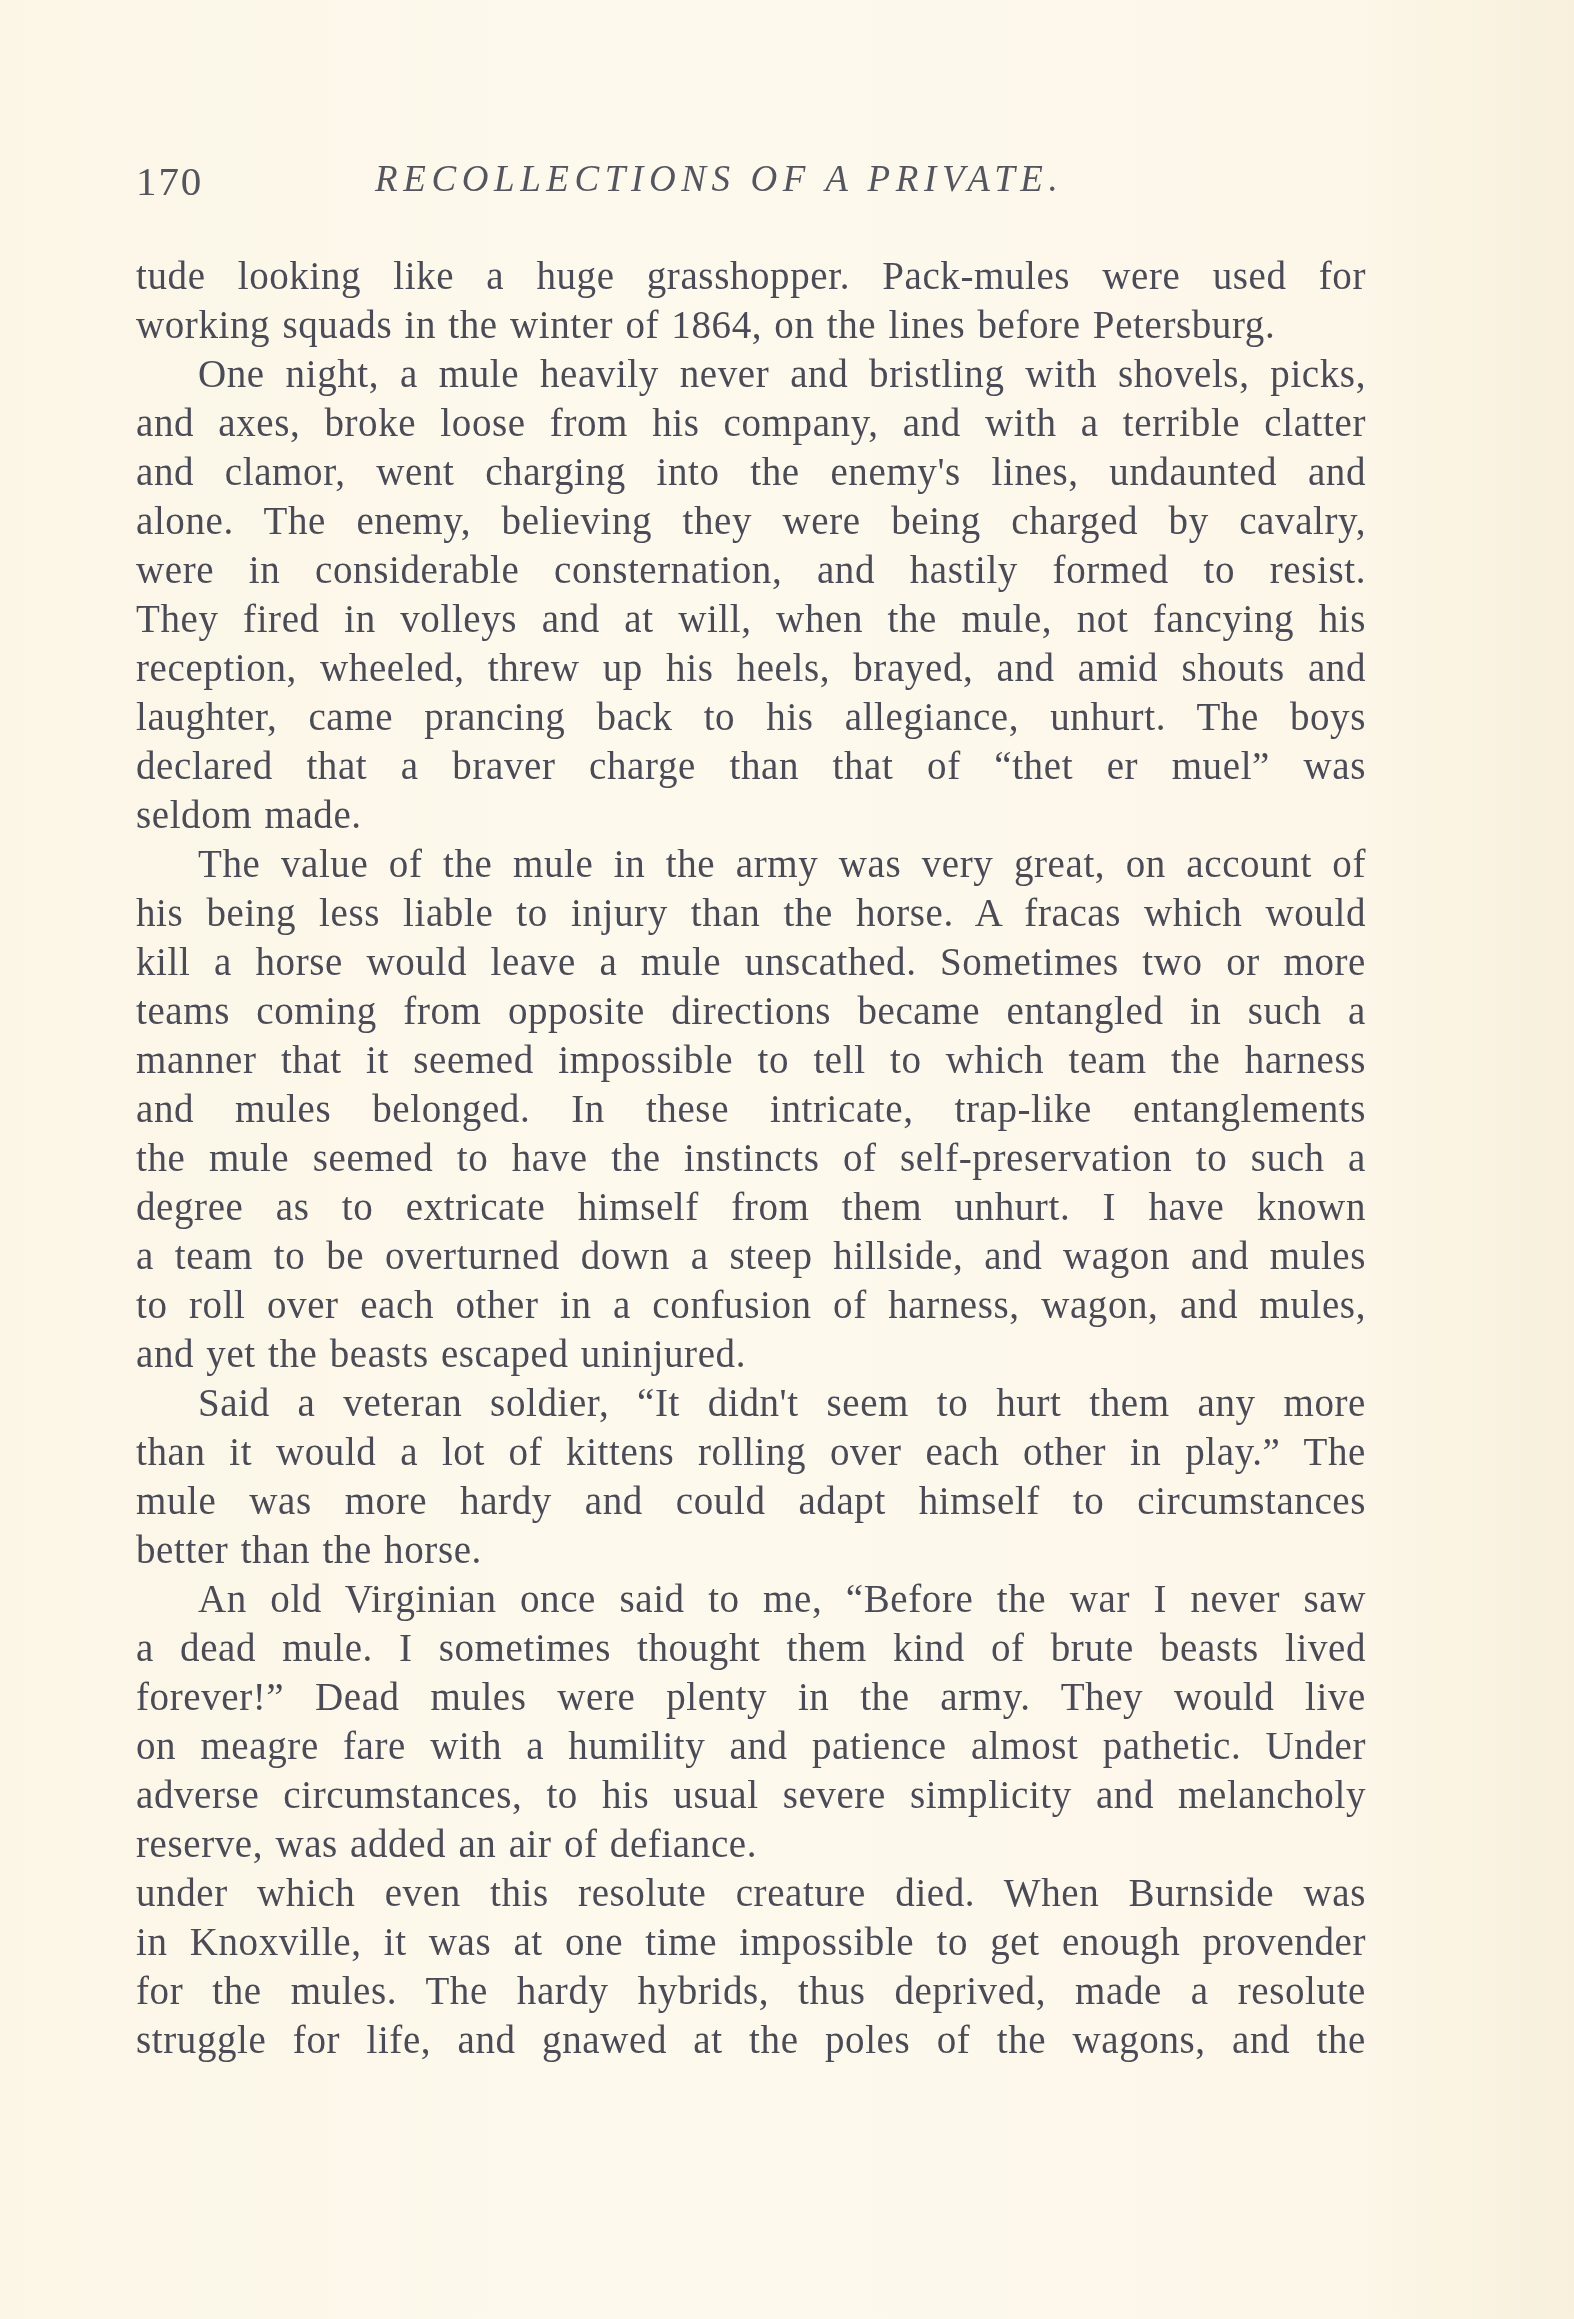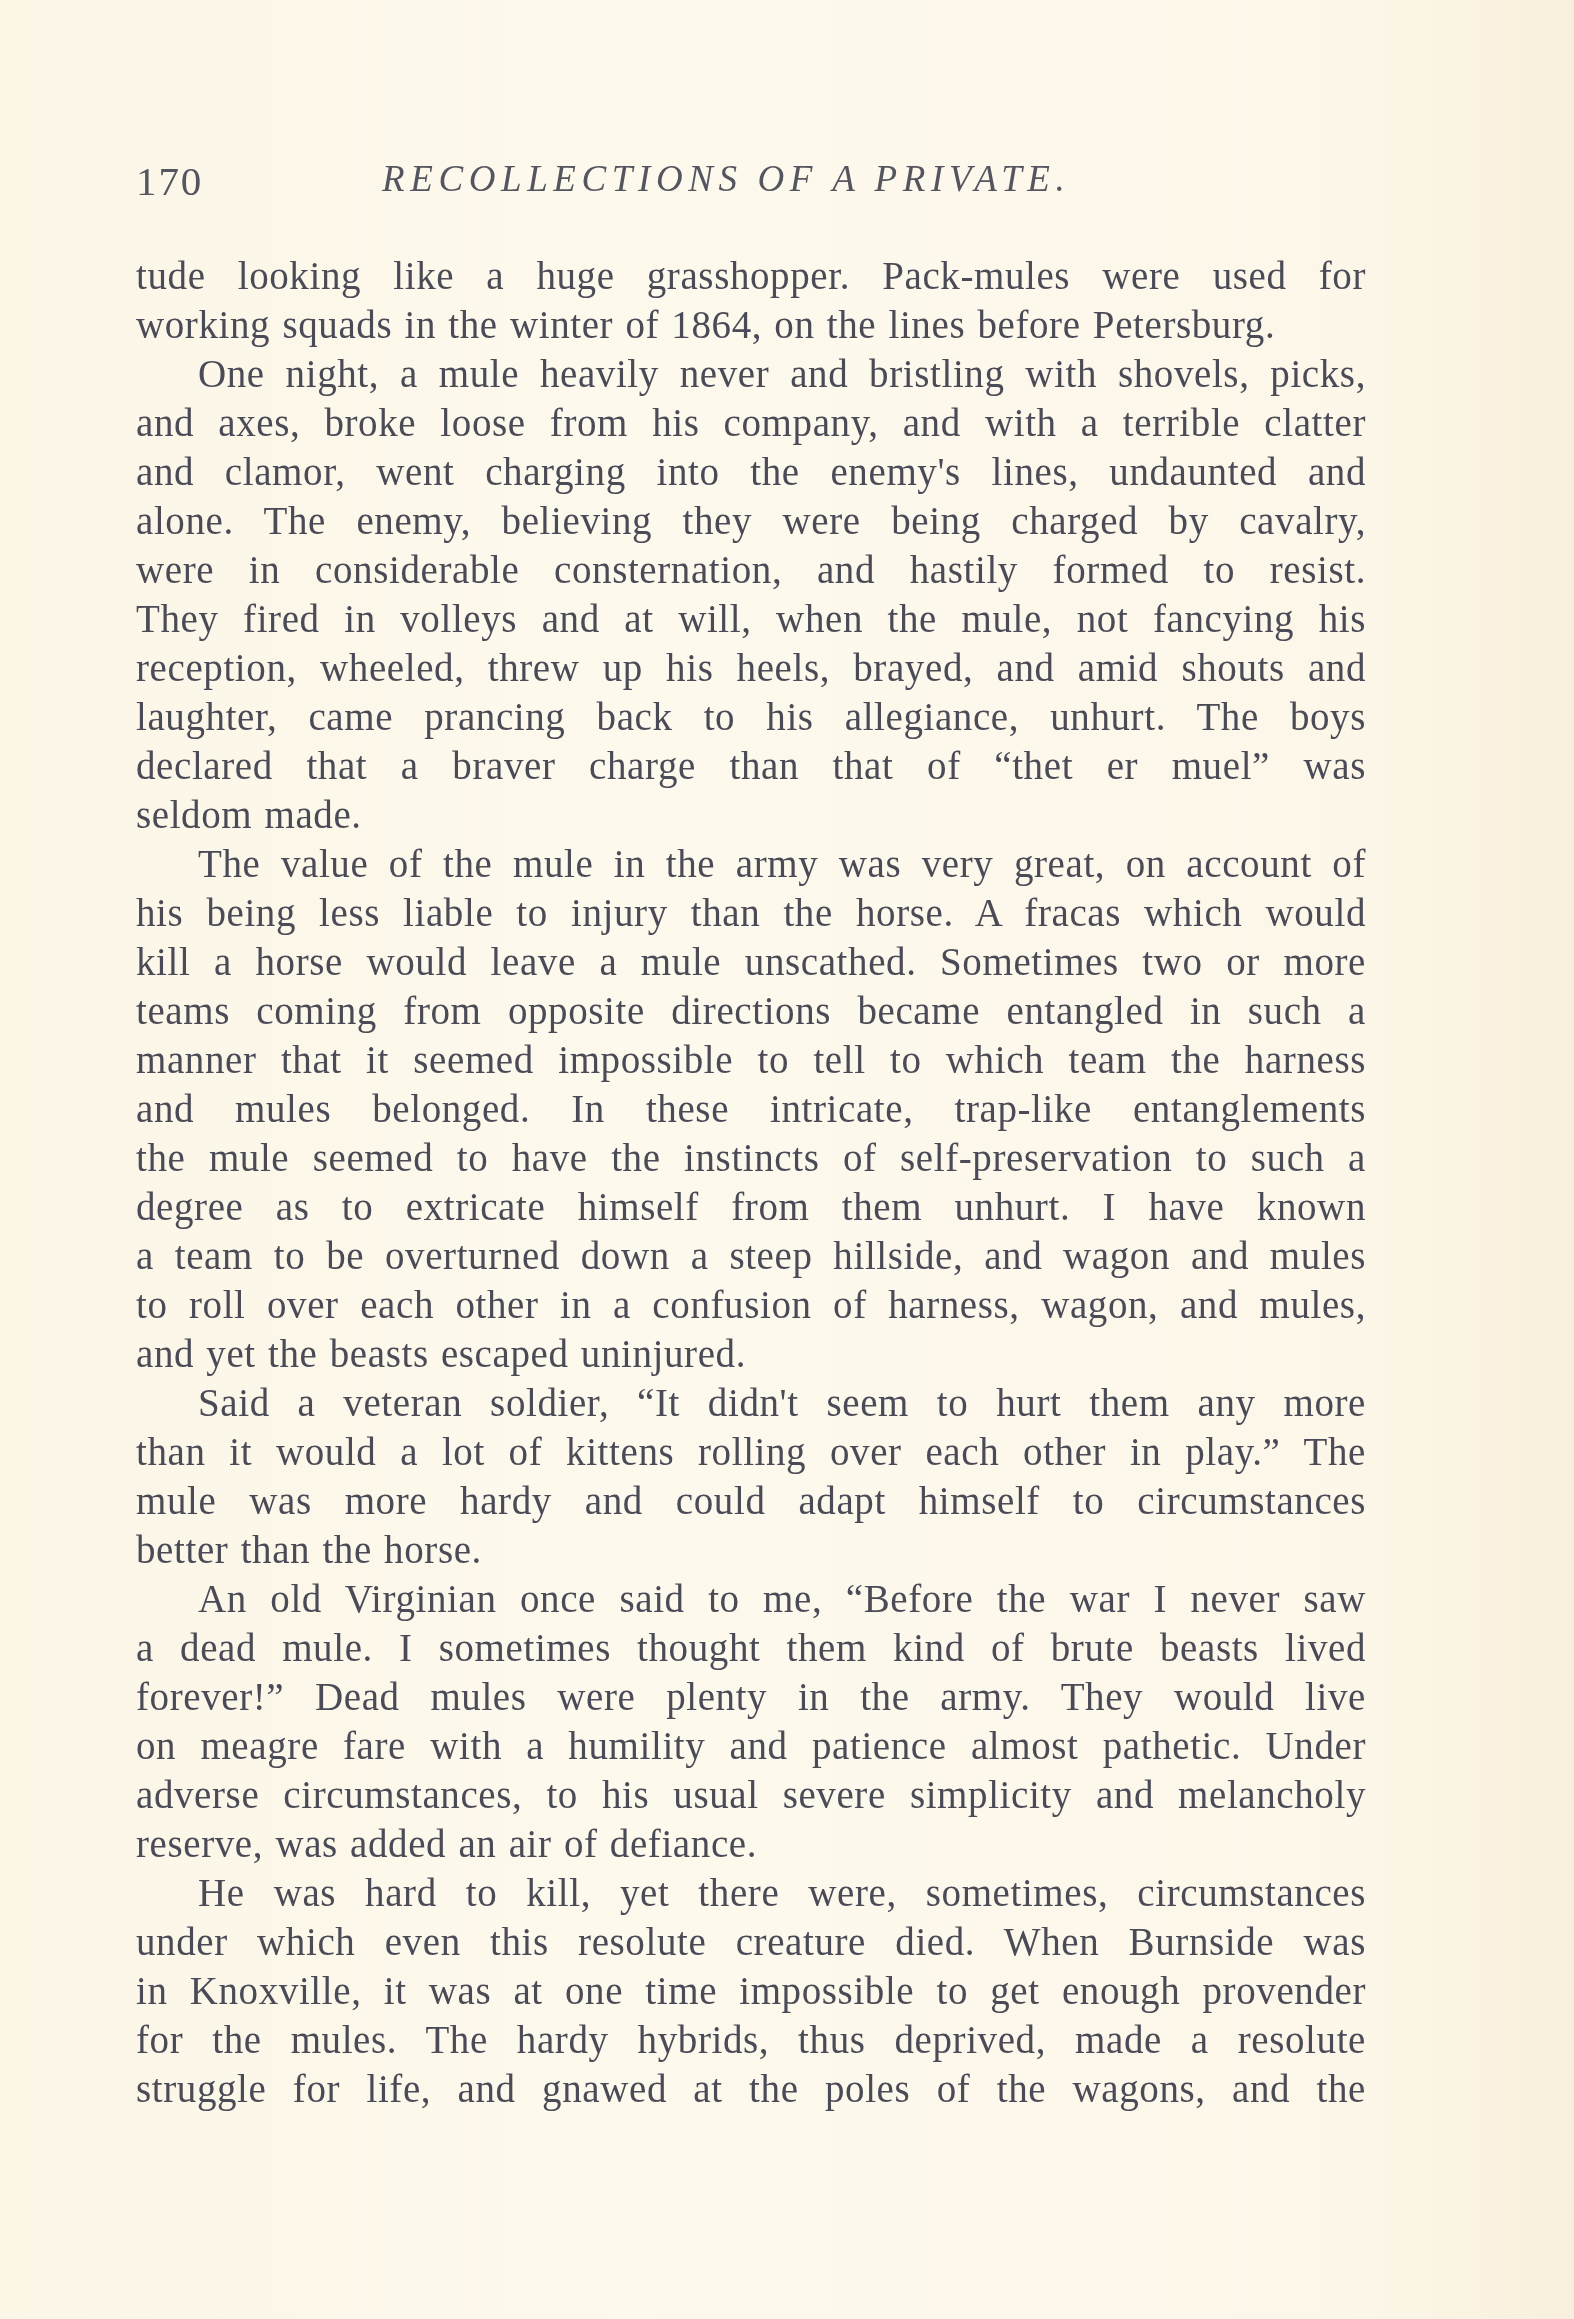--- a/index.html
+++ b/index.html
@@ -32,21 +32,21 @@
     .page-number {
       position: absolute;
       left: 0;
       top: 0;
       font-size: 41px;
       letter-spacing: 1.9px;
       color: #55555f;
     }
     .running-title {
       position: absolute;
-      left: 246px;
+      left: 239px;
       top: 0;
       font-size: 37px;
       font-style: italic;
       letter-spacing: 5.6px;
       color: #55555f;
     }
     .body-text {
       position: absolute;
       left: 136px;
       top: 251px;
@@ -123,21 +123,20 @@
     <div class="paragraph">
       <span class="line indent">An old Virginian once said to me, “Before the war I never saw</span>
       <span class="line">a dead mule.  I sometimes thought them kind of brute beasts lived</span>
       <span class="line">forever!”  Dead mules were plenty in the army.  They would live</span>
       <span class="line">on meagre fare with a humility and patience almost pathetic.  Under</span>
       <span class="line">adverse circumstances, to his usual severe simplicity and melancholy</span>
       <span class="line last">reserve, was added an air of defiance.</span>
     </div>
 
     <div class="paragraph">
-      <span class="line indent">He was hard to kill, yet there were, sometimes, circumstances</span>
       <span class="line">under which even this resolute creature died.  When Burnside was</span>
       <span class="line">in Knoxville, it was at one time impossible to get enough provender</span>
       <span class="line">for the mules.  The hardy hybrids, thus deprived, made a resolute</span>
       <span class="line">struggle for life, and gnawed at the poles of the wagons, and the</span>
     </div>
   </div>
 </div>
 
 
 </body></html>

